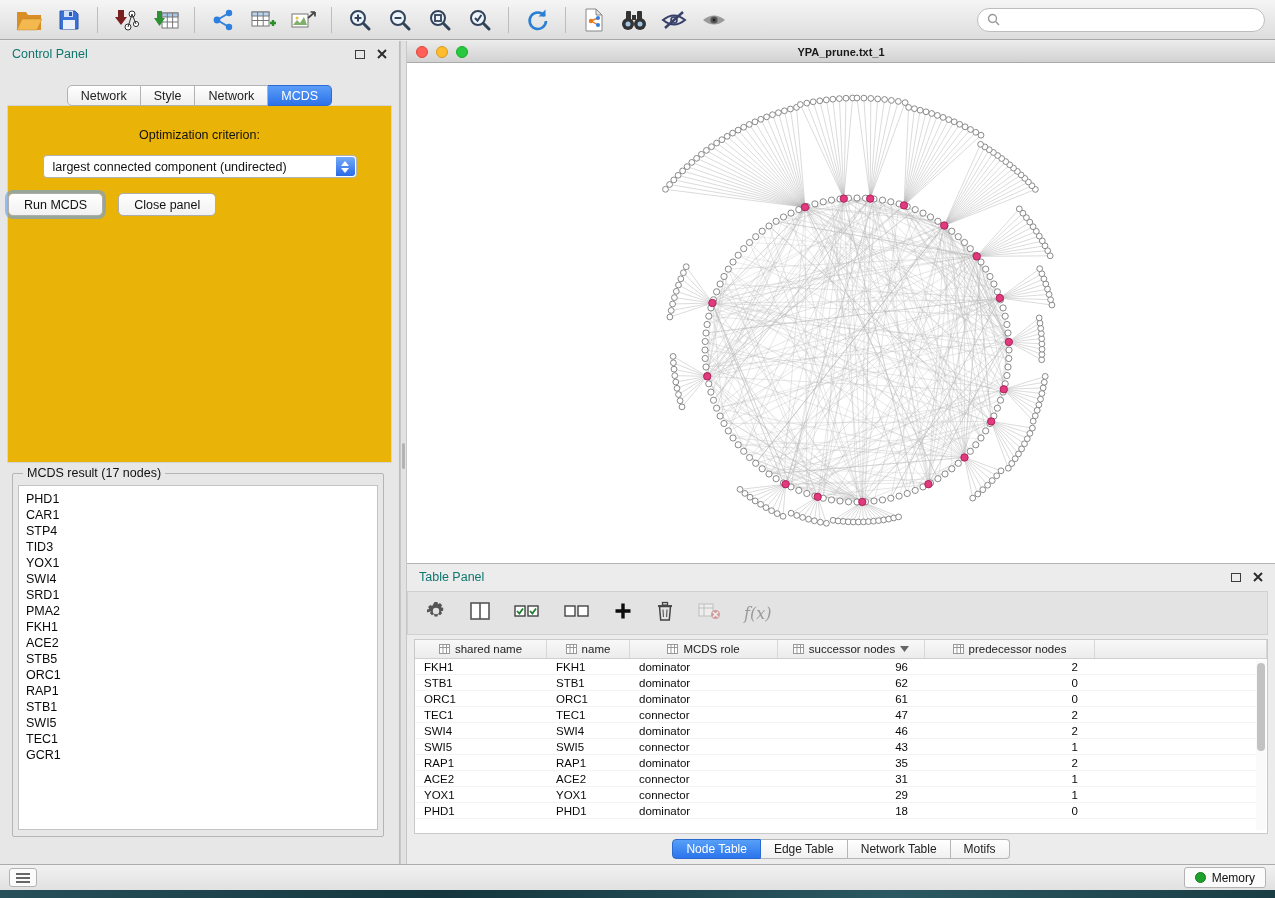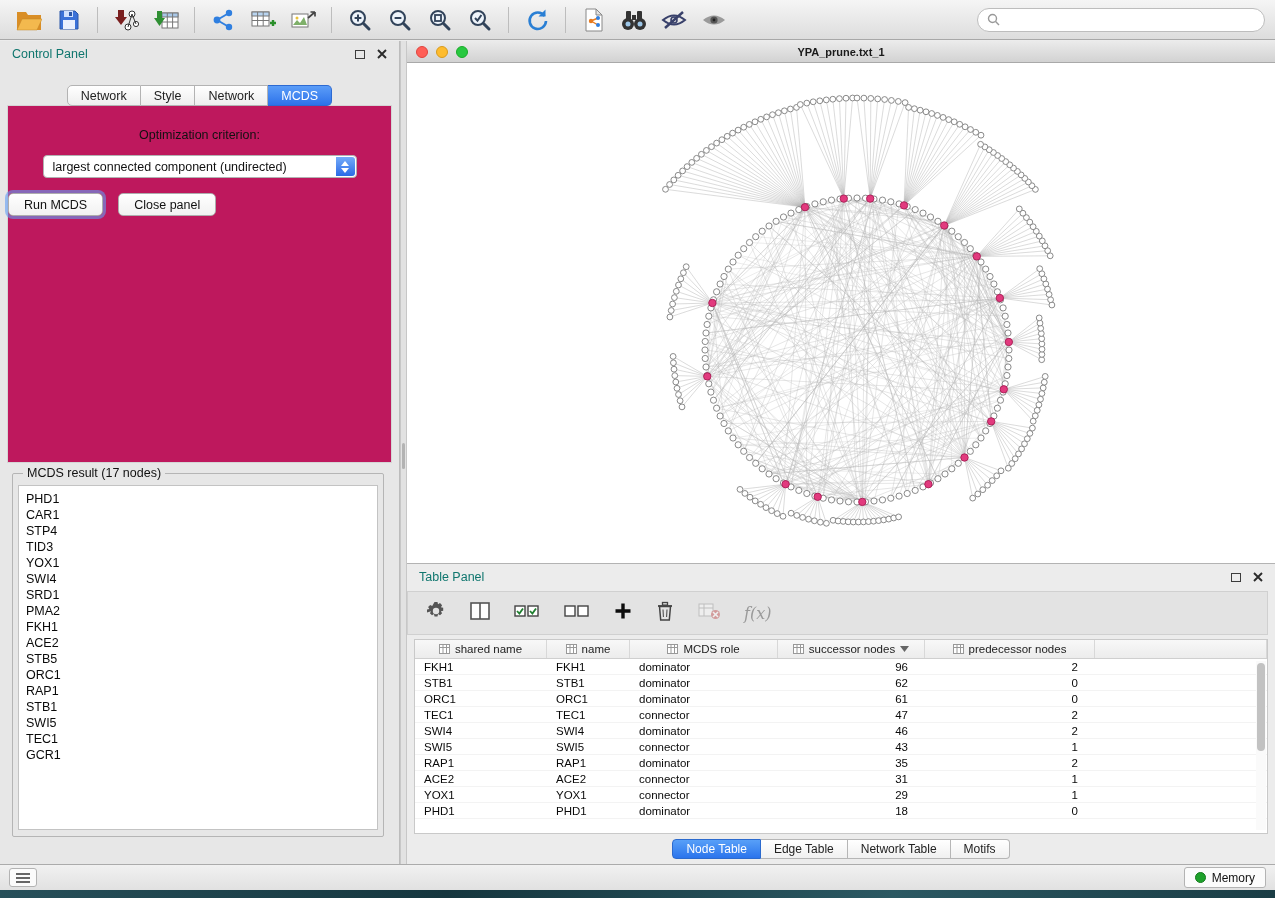--- a/index.html
+++ b/index.html
@@ -19,21 +19,21 @@
 .win-btns{margin-left:auto;display:flex;gap:12px;align-items:center}
 .float-btn{width:10px;height:9px;border:1.5px solid #3c3c3c}
 
 
 .control-panel{position:absolute;left:0;top:41px;width:400px;height:823px;background:#e7e7e7;border-right:1px solid #bcbcbc}
 .cp-tabs{display:flex;justify-content:center;margin-top:18px;position:relative;z-index:2}
 .cp-tab{height:21px;padding:0 13px;font-size:12.5px;display:flex;align-items:center;background:linear-gradient(#ffffff,#eeeeee);border:1px solid #b3b3b3;border-left:none;color:#222}
 .cp-tab:first-child{border-left:1px solid #b3b3b3;border-radius:5px 0 0 5px}
 .cp-tab:last-child{border-radius:0 5px 5px 0}
 .cp-tab.active{background:linear-gradient(#5b9df8,#2d72ea);color:#fff;border-color:#2d6ad2}
-.cp-pane{position:absolute;left:7px;right:7px;top:64px;height:358px;background:#be185d;border:1px solid #d5d5d5}
+.cp-pane{position:absolute;left:7px;right:7px;top:64px;height:358px;background:#eab308;border:1px solid #d5d5d5}
 .opt-label{text-align:center;margin-top:22px;font-size:12.5px;color:#111}
 .dropdown{margin:13px auto 0;width:314px;height:23px;background:#fff;border:1px solid #b2b2b2;border-radius:4px;display:flex;align-items:center;position:relative;font-size:12.5px;padding-left:9px;color:#111}
 .dd-stepper{position:absolute;right:1px;top:1px;bottom:1px;width:19px;background:linear-gradient(#74abf9,#2a6ae6);border-radius:0 3px 3px 0;display:flex;flex-direction:column;align-items:center;justify-content:center;gap:2px}
 .btn-row{display:flex;justify-content:flex-start;gap:15px;margin-top:15px}
 .btn{height:23px;padding:0 15px;font-size:12.5px;background:linear-gradient(#ffffff,#f1f1f1);border:1px solid #adadad;border-radius:5px;color:#111;font-family:"Liberation Sans",sans-serif}
 .btn.focus{box-shadow:0 0 0 3px rgba(96,156,245,.6)}
 .result-group{position:absolute;left:12px;right:15px;top:425px;bottom:27px;border:1px solid #b5b5b5;border-radius:2px}
 .result-group legend{font-size:12.5px;padding:0 4px;margin-left:10px;color:#111}
 .result-list{position:absolute;left:5px;right:5px;top:5px;bottom:6px;background:#fff;border:1px solid #c3c3c3;overflow:hidden;padding:5px 0 0 7px}
 .result-item{font-size:12.5px;line-height:16px;color:#0a0a0a}

